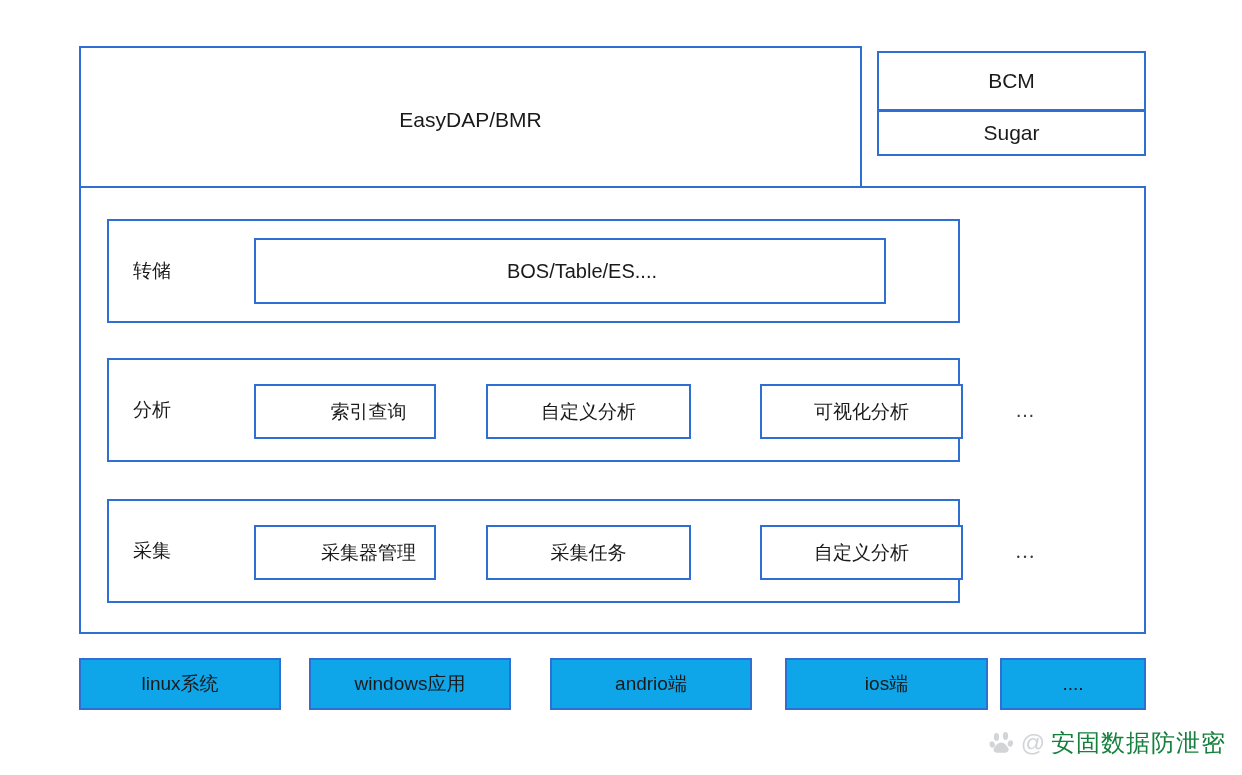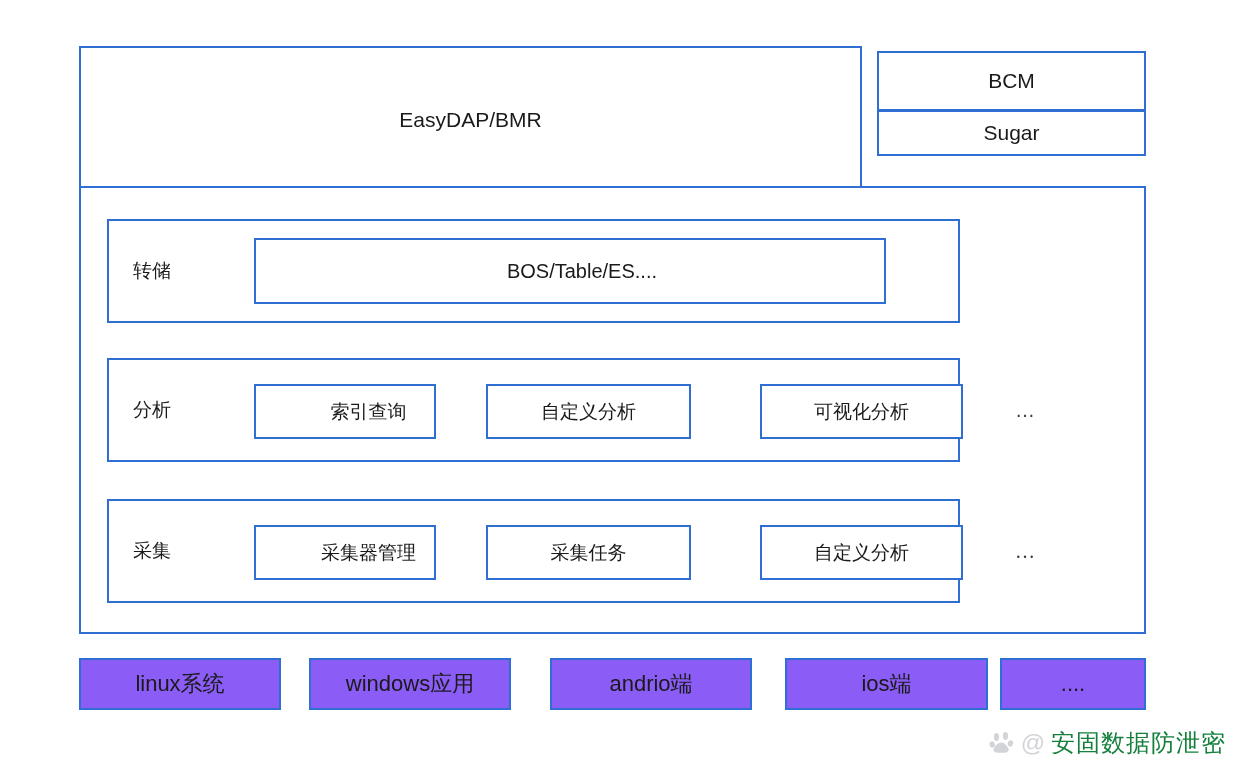--- a/index.html
+++ b/index.html
@@ -123,27 +123,27 @@
     font-size: 20px;
     color: #3b3b3b;
     letter-spacing: 2px;
   }
 
   
   .bottom-box {
     position: absolute;
     box-sizing: border-box;
     border: 2px solid #2f6fd4;
-    background: #8b5cf6;
+    background: #0ea5e9;
     top: 658px;
     height: 52px;
     display: flex;
     align-items: center;
     justify-content: center;
-    font-size: 22px;
+    font-size: 19px;
     white-space: nowrap;
   }
   .bottom-box.b0 { left: 79px;  width: 202px; }
   .bottom-box.b1 { left: 309px; width: 202px; }
   .bottom-box.b2 { left: 550px; width: 202px; }
   .bottom-box.b3 { left: 785px; width: 203px; }
   .bottom-box.b4 { left: 1000px; width: 146px; }
 
   
   #watermark {

